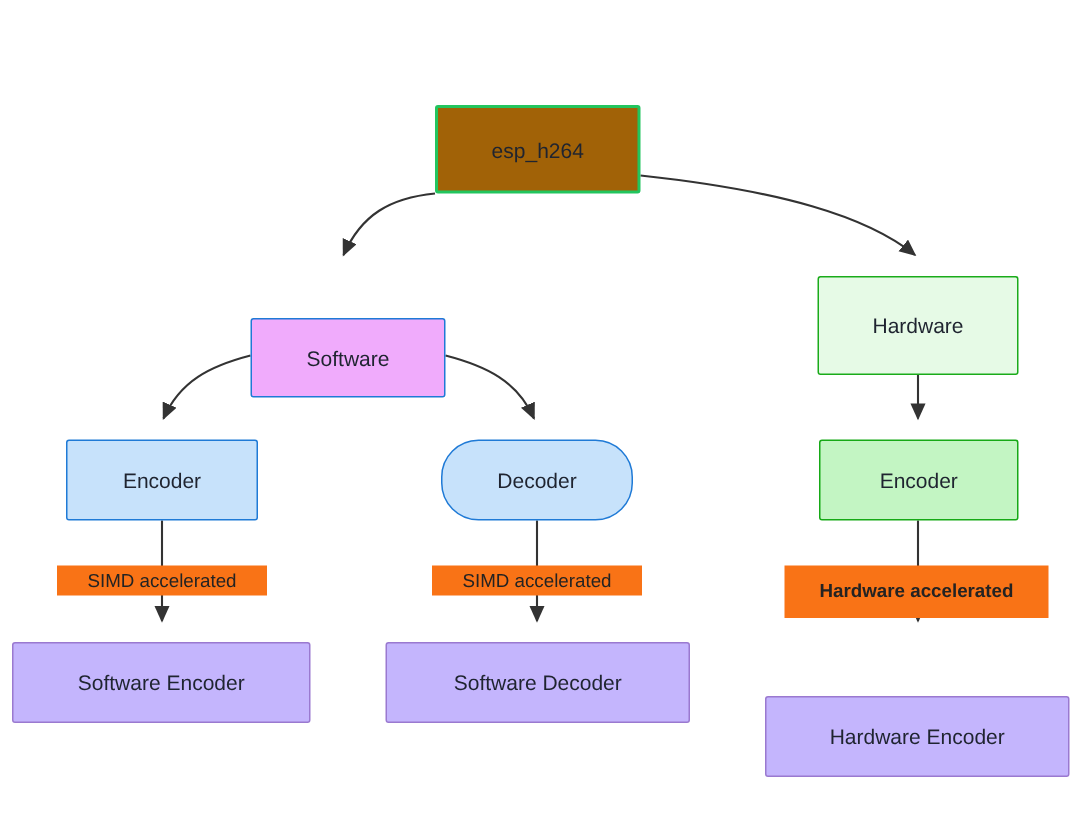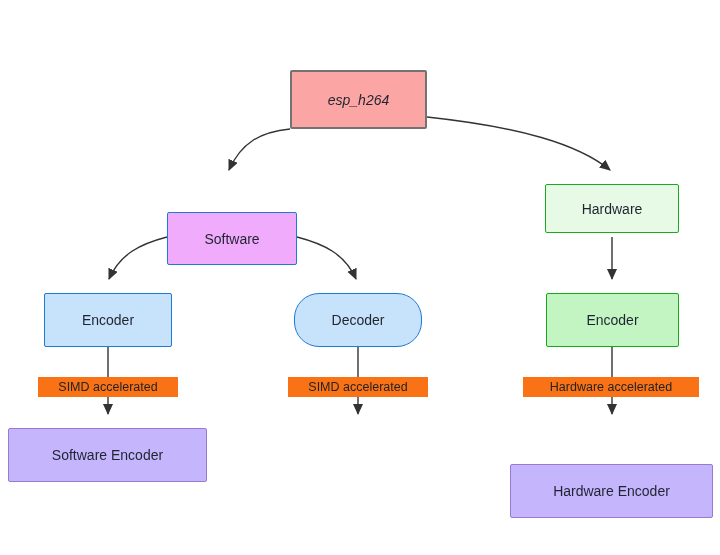--- a/index.html
+++ b/index.html
@@ -29,24 +29,23 @@
     display: flex;
     align-items: center;
     justify-content: center;
     font-size: 14px;
     line-height: 1;
     color: #1f2430;
     border-radius: 2px;
     white-space: nowrap;
   }
   .node-root {
-    background: #fca5a5;
-    border: 2px solid #737373;
+    background: #a16207;
+    border: 2px solid #22c55e;
     color: #1f2430;
-    font-style: italic;
   }
   .node-blue-light {
     background: #f0abfc;
     border: 1.6px solid #1f7ad6;
     margin-top: 28px;
   }
   .node-blue {
     background: #c7e2fb;
     border: 1.6px solid #1f7ad6;
   }
@@ -106,50 +105,53 @@
   </svg>
 
   <div class="node node-root" style="left:290px; top:70px; width:137px; height:59px;">
     <span>esp_h264</span>
   </div>
 
   <div class="node node-blue-light" style="left:167px; top:184px; width:130px; height:53px;">
     <span>Software</span>
   </div>
 
-  <div class="node node-green-light" style="left:545px; top:184px; width:134px; height:49px;">
+  <div class="node node-green-light" style="left:545px; top:184px; width:134px; height:66px;">
     <span>Hardware</span>
   </div>
 
   <div class="node node-blue" style="left:44px; top:293px; width:128px; height:54px;">
     <span>Encoder</span>
   </div>
 
   <div class="node node-blue" style="left:294px; top:293px; width:128px; height:54px;border-radius:25px;">
     <span>Decoder</span>
   </div>
 
   <div class="node node-green" style="left:546px; top:293px; width:133px; height:54px;">
     <span>Encoder</span>
   </div>
 
   <div class="node node-purple" style="left:8px; top:428px; width:199px; height:54px;">
     <span>Software Encoder</span>
   </div>
 
+  <div class="node node-purple" style="left:257px; top:428px; width:203px; height:54px;">
+    <span>Software Decoder</span>
+  </div>
 
   <div class="node node-purple" style="left:510px; top:440px; width:203px; height:54px;margin-top:24px;">
     <span>Hardware Encoder</span>
   </div>
 
   <div class="edge-label" style="left:38px; top:377px; width:140px; height:20px;">
     <span>SIMD accelerated</span>
   </div>
 
   <div class="edge-label" style="left:288px; top:377px; width:140px; height:20px;">
     <span>SIMD accelerated</span>
   </div>
 
-  <div class="edge-label" style="left:523px; top:377px; width:176px; height:20px;">
+  <div class="edge-label" style="left:523px; top:377px; width:176px; height:35px;font-weight:bold;">
     <span>Hardware accelerated</span>
   </div>
 
 </div>
 
 </body></html>

